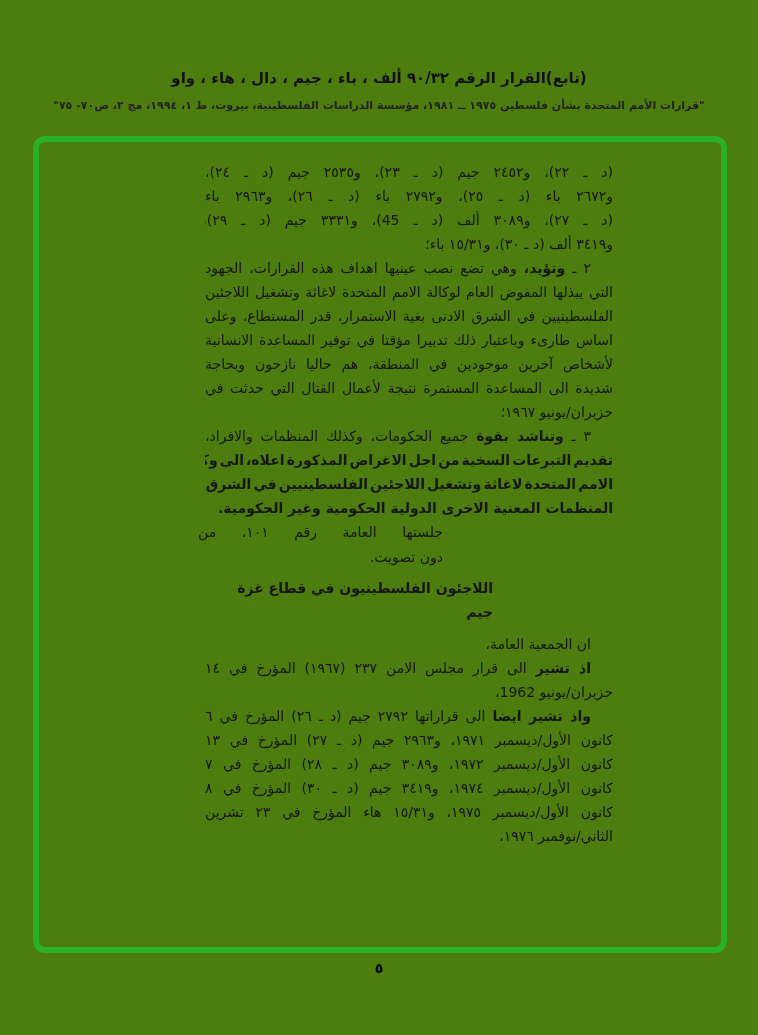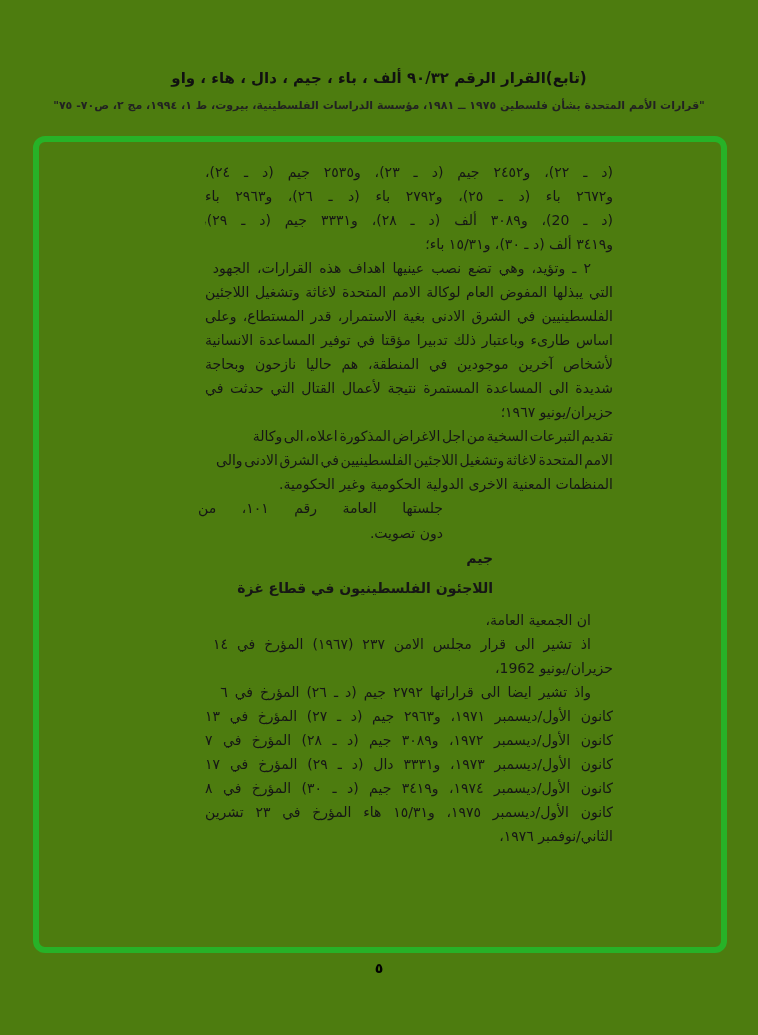--- a/index.html
+++ b/index.html
@@ -19,80 +19,80 @@
   .block{margin:0;}
   .line{white-space:nowrap;overflow:hidden;text-align:right;}
   .line--c{}
   .line--r{text-align:right;}
   .line--ind{padding-right:22px;}
   .block--formula{width:245px;margin-right:170px;}
   .block--formula .line{line-height:25px;}
   .block--heading{margin:0 120px 0 0;font-weight:bold;}
   .block--subheading{margin:6px 120px 0 0;font-weight:bold;}
   .block--p4{margin-top:8px;font-weight:normal;}
-  b{font-weight:normal;}
+  b{font-weight:bold;}
   
   .pageno{position:absolute;left:0;top:960px;width:758px;text-align:center;
           font-size:14px;font-weight:bold;color:#000;}
 </style>
 </head>
 <body>
 
 <div class="page">
 
   <div class="hdr">
     <div class="hdr-l1">(تابع)القرار الرقم ٩٠/٣٢ ألف ، باء ، جيم ، دال ، هاء ، واو</div>
     <div class="hdr-l2">"قرارات الأمم المتحدة بشأن فلسطين ١٩٧٥ ــ ١٩٨١، مؤسسة الدراسات الفلسطينية، بيروت، ط ١، ١٩٩٤، مج ٢، ص٧٠- ٧٥"</div>
   </div>
 
   <div class="frame" style="border-color: rgb(39, 178, 39);"></div>
 
   <div class="col" style="color: rgb(22, 22, 22);">
       <div class="block block--para">
         <div class="line line--j" style="word-spacing: 9.5013px;"><span class="seg">(د ـ ٢٢)، و٢٤٥٢ جيم (د ـ ٢٣)، و٢٥٣٥ جيم (د ـ ٢٤)،</span></div>
         <div class="line line--j" style="word-spacing: 11.1463px;"><span class="seg">و٢٦٧٢ باء (د ـ ٢٥)، و٢٧٩٢ باء (د ـ ٢٦)، و٢٩٦٣ باء</span></div>
-        <div class="line line--j" style="word-spacing: 9.46354px;"><span class="seg">(د ـ 20)، و٣٠٨٩ ألف (د ـ ٢٨)، و٣٣٣١ جيم (د ـ ٢٩)،</span></div>
+        <div class="line line--j" style="word-spacing: 9.46354px;"><span class="seg">(د ـ ٢٧)، و٣٠٨٩ ألف (د ـ 45)، و٣٣٣١ جيم (د ـ ٢٩)،</span></div>
         <div class="line line--r"><span class="seg">و٣٤١٩ ألف (د ـ ٣٠)، و١٥/٣١ باء؛</span></div>
       </div>
       <div class="block block--para">
         <div class="line line--j line--ind" style="word-spacing: 2.62031px;"><span class="seg">٢ ـ <b>وتؤيد،</b> وهي تضع نصب عينيها اهداف هذه القرارات، الجهود</span></div>
         <div class="line line--j" style="word-spacing: 1.22743px;"><span class="seg">التي يبذلها المفوض العام لوكالة الامم المتحدة لاغاثة وتشغيل اللاجئين</span></div>
         <div class="line line--j" style="word-spacing: 1.83984px;"><span class="seg">الفلسطينيين في الشرق الادنى بغية الاستمرار، قدر المستطاع، وعلى</span></div>
         <div class="line line--j" style="word-spacing: 1.44271px;"><span class="seg">اساس طارىء وباعتبار ذلك تدبيرا مؤقتا في توفير المساعدة الانسانية</span></div>
         <div class="line line--j" style="word-spacing: 5.40039px;"><span class="seg">لأشخاص آخرين موجودين في المنطقة، هم حاليا نازحون وبحاجة</span></div>
         <div class="line line--j" style="word-spacing: 2.28819px;"><span class="seg">شديدة الى المساعدة المستمرة نتيجة لأعمال القتال التي حدثت في</span></div>
         <div class="line line--r"><span class="seg">حزيران/يونيو ١٩٦٧؛</span></div>
       </div>
       <div class="block block--para">
+        <div class="line line--j line--ind" style="word-spacing: 3.38477px;"><span class="seg">٣ ـ <b>وتناشد بقوة</b> جميع الحكومات، وكذلك المنظمات والافراد،</span></div>
         <div class="line line--j" style="word-spacing: -2.8px;"><span class="seg"><b>تقديم التبرعات السخية من اجل الاغراض المذكورة اعلاه، الى وكالة</b></span></div>
         <div class="line line--j" style="word-spacing: -2.8px;"><span class="seg"><b>الامم المتحدة لاغاثة وتشغيل اللاجئين الفلسطينيين في الشرق الادنى والى</b></span></div>
         <div class="line line--r"><span class="seg"><b>المنظمات المعنية الاخرى الدولية الحكومية وغير الحكومية.</b></span></div>
       </div>
       <div class="block block--formula">
         <div class="line line--j" style="word-spacing: 21.0703px;"><span class="seg">جلستها العامة رقم ١٠١، من</span></div>
         <div class="line line--c"><span class="seg">دون تصويت.</span></div>
       </div>
+      <div class="block block--subheading">
+        <div class="line line--c"><span class="seg">اللاجئون الفلسطينيون في قطاع غزة</span></div>
+      </div>
       <div class="block block--heading">
         <div class="line line--c"><span class="seg">جيم</span></div>
-      </div>
-      <div class="block block--subheading">
-        <div class="line line--c"><span class="seg">اللاجئون الفلسطينيون في قطاع غزة</span></div>
       </div>
       <div class="block block--p4">
         <div class="line line--r line--ind"><span class="seg">ان الجمعية العامة،</span></div>
       </div>
       <div class="block block--para">
         <div class="line line--j line--ind" style="word-spacing: 4.49375px;"><span class="seg"><b>اذ تشير</b> الى قرار مجلس الامن ٢٣٧ (١٩٦٧) المؤرخ في ١٤</span></div>
         <div class="line line--r"><span class="seg">حزيران/يونيو 1962،</span></div>
       </div>
       <div class="block block--para">
         <div class="line line--j line--ind" style="word-spacing: 2.57292px;"><span class="seg"><b>واذ تشير ايضا</b> الى قراراتها ٢٧٩٢ جيم (د ـ ٢٦) المؤرخ في ٦</span></div>
         <div class="line line--j" style="word-spacing: 5.23281px;"><span class="seg">كانون الأول/ديسمبر ١٩٧١، و٢٩٦٣ جيم (د ـ ٢٧) المؤرخ في ١٣</span></div>
         <div class="line line--j" style="word-spacing: 5.98438px;"><span class="seg">كانون الأول/ديسمبر ١٩٧٢، و٣٠٨٩ جيم (د ـ ٢٨) المؤرخ في ٧</span></div>
-        <div class="line line--j" style="word-spacing: 5.42188px;"><span class="seg">كانون الأول/ديسمبر ١٩٧٣، و٣٣٣١ دال (د ـ ٢٩) المؤرخ في ١٧</span></div>
         <div class="line line--j" style="word-spacing: 5.98438px;"><span class="seg">كانون الأول/ديسمبر ١٩٧٤، و٣٤١٩ جيم (د ـ ٣٠) المؤرخ في ٨</span></div>
         <div class="line line--j" style="word-spacing: 7.26172px;"><span class="seg">كانون الأول/ديسمبر ١٩٧٥، و١٥/٣١ هاء المؤرخ في ٢٣ تشرين</span></div>
         <div class="line line--r"><span class="seg">الثاني/نوفمبر ١٩٧٦،</span></div>
       </div>
     </div>
 
   <div class="pageno">٥</div>
 
 </div>
 

